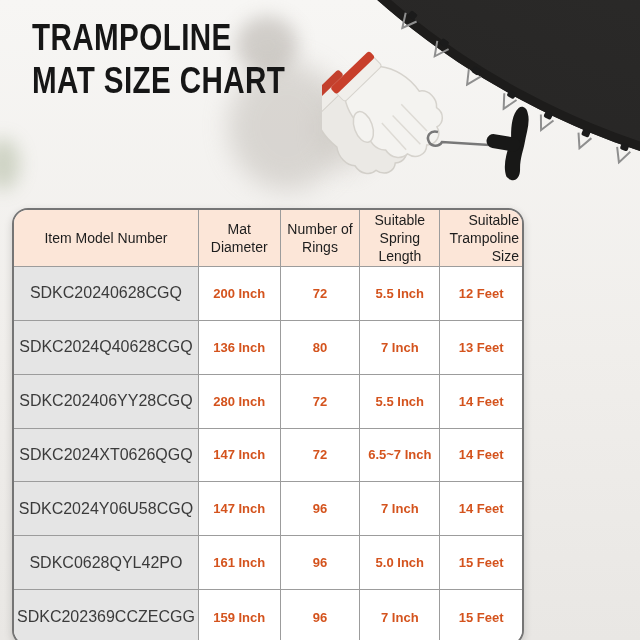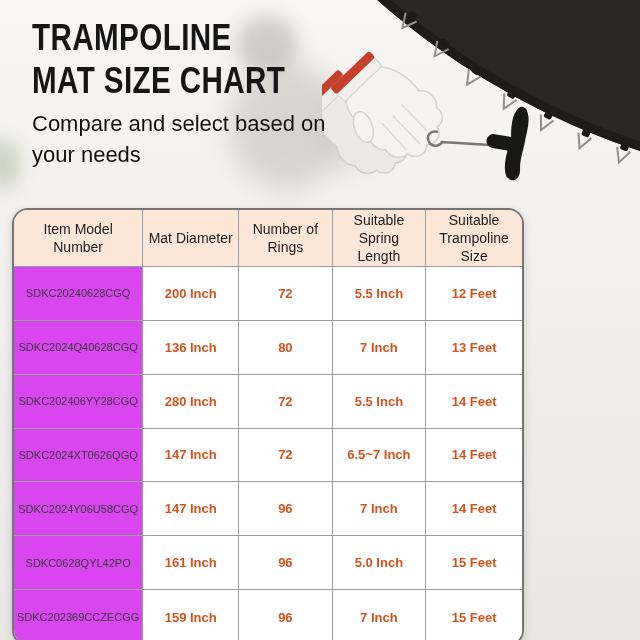--- a/index.html
+++ b/index.html
@@ -39,24 +39,24 @@
     grid-template-rows:57px repeat(7,1fr);
     box-shadow:0 3px 8px rgba(0,0,0,.16);
     margin-top:24px;
   }
   .trow{display:contents;}
   .cell{
     display:flex;align-items:center;justify-content:center;text-align:center;
     border-right:1px solid #9c9c9c;border-bottom:1px solid #9c9c9c;
     padding:2px 3px;box-sizing:border-box;background:#fff;
   }
-  .c-last{border-right:none;}
+  .c-last{border-right:none;text-align:right;}
   .r-last .cell{border-bottom:none;}
   .th{background:#fce6d8;font-size:14px;line-height:18px;color:#1d1d1d;}
-  .model{background:#d946ef;font-size:11px;color:#3b3b3b;white-space:nowrap;}
+  .model{background:#e5e5e5;font-size:16px;color:#3b3b3b;white-space:nowrap;}
   .val{font-size:13px;font-weight:bold;color:#d4531d;}
 </style>
 </head>
 <body>
 
 <div class="stage">
 
   <div class="blob child-head"></div>
   <div class="blob child-body"></div>
   <div class="blob child-arm"></div>
@@ -115,21 +115,20 @@
     <g transform="rotate(10 96 44)">
       <path d="M92,6 C86,14 88,28 90,38 C88,52 86,66 92,76 C100,82 106,76 104,66 C102,56 104,46 104,40 C104,30 106,18 102,10 C100,4 95,3 92,6 Z" fill="#181817"></path>
       <rect x="66" y="36" width="34" height="14" rx="7" fill="#181817"></rect>
     </g>
   </svg>
 
   <div class="title">
     <div>TRAMPOLINE</div>
     <div>MAT SIZE CHART</div>
   </div>
-  <div class="subtitle">Compare and select based on your needs</div>
 
   <div class="size-table">
     <div class="trow">
       <div class="cell th">Item Model Number</div>
       <div class="cell th">Mat Diameter</div>
       <div class="cell th">Number of Rings</div>
       <div class="cell th">Suitable Spring Length</div>
       <div class="cell th c-last">Suitable Trampoline Size</div>
     </div>
 

